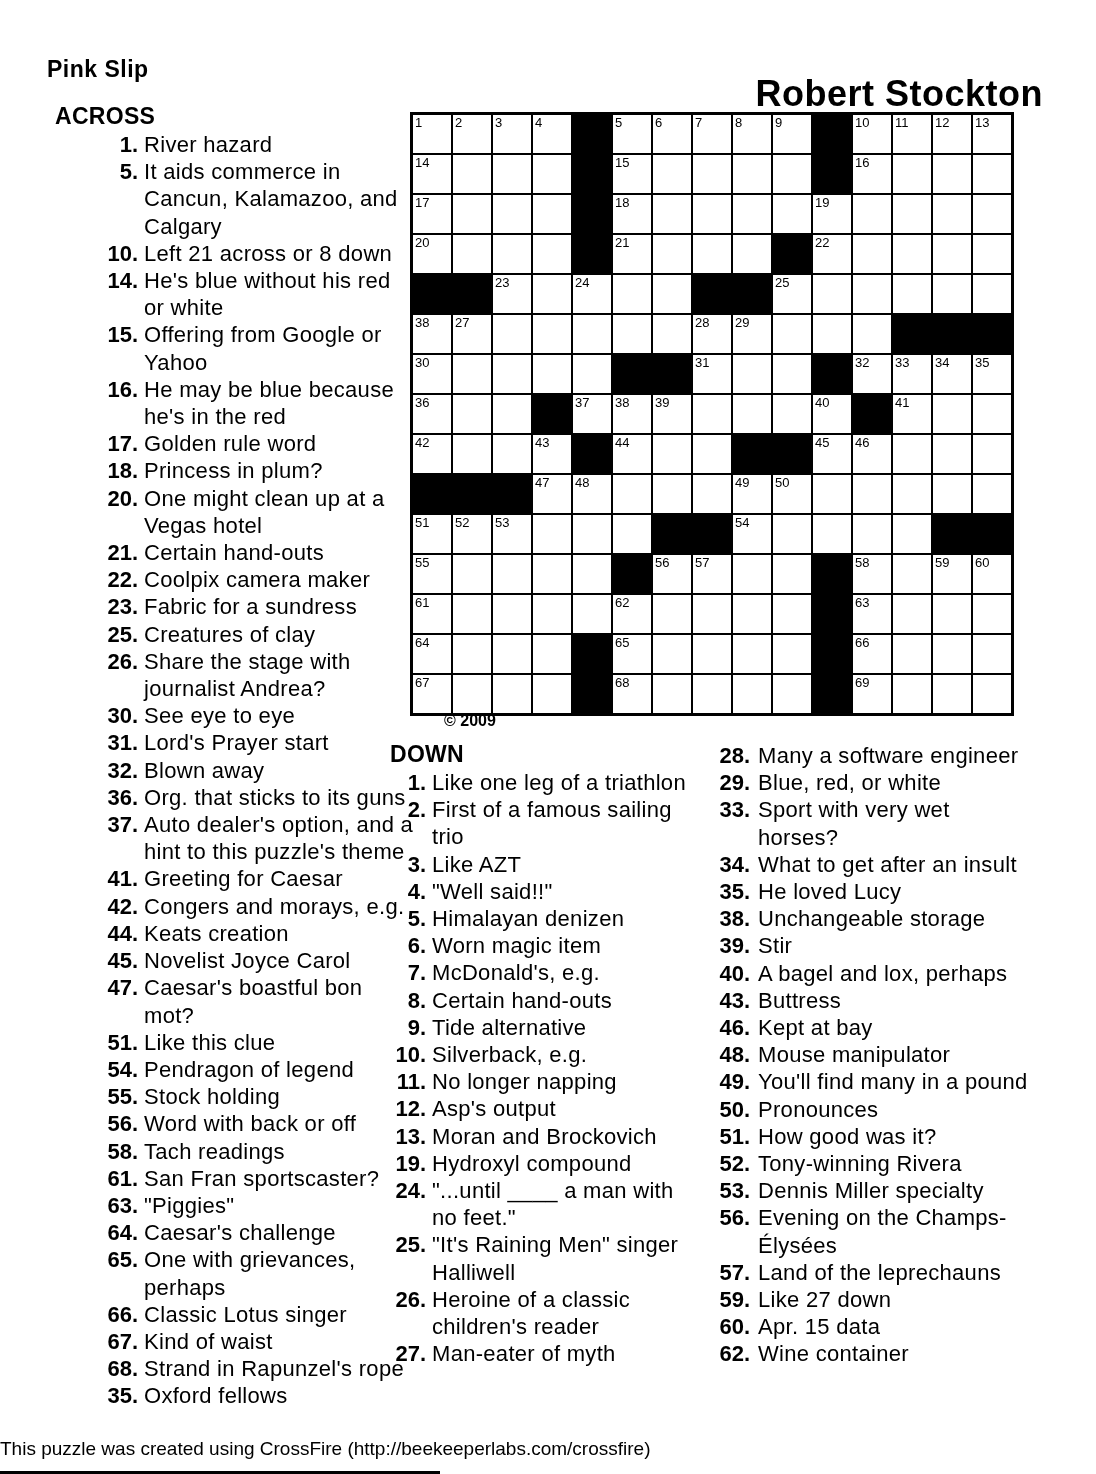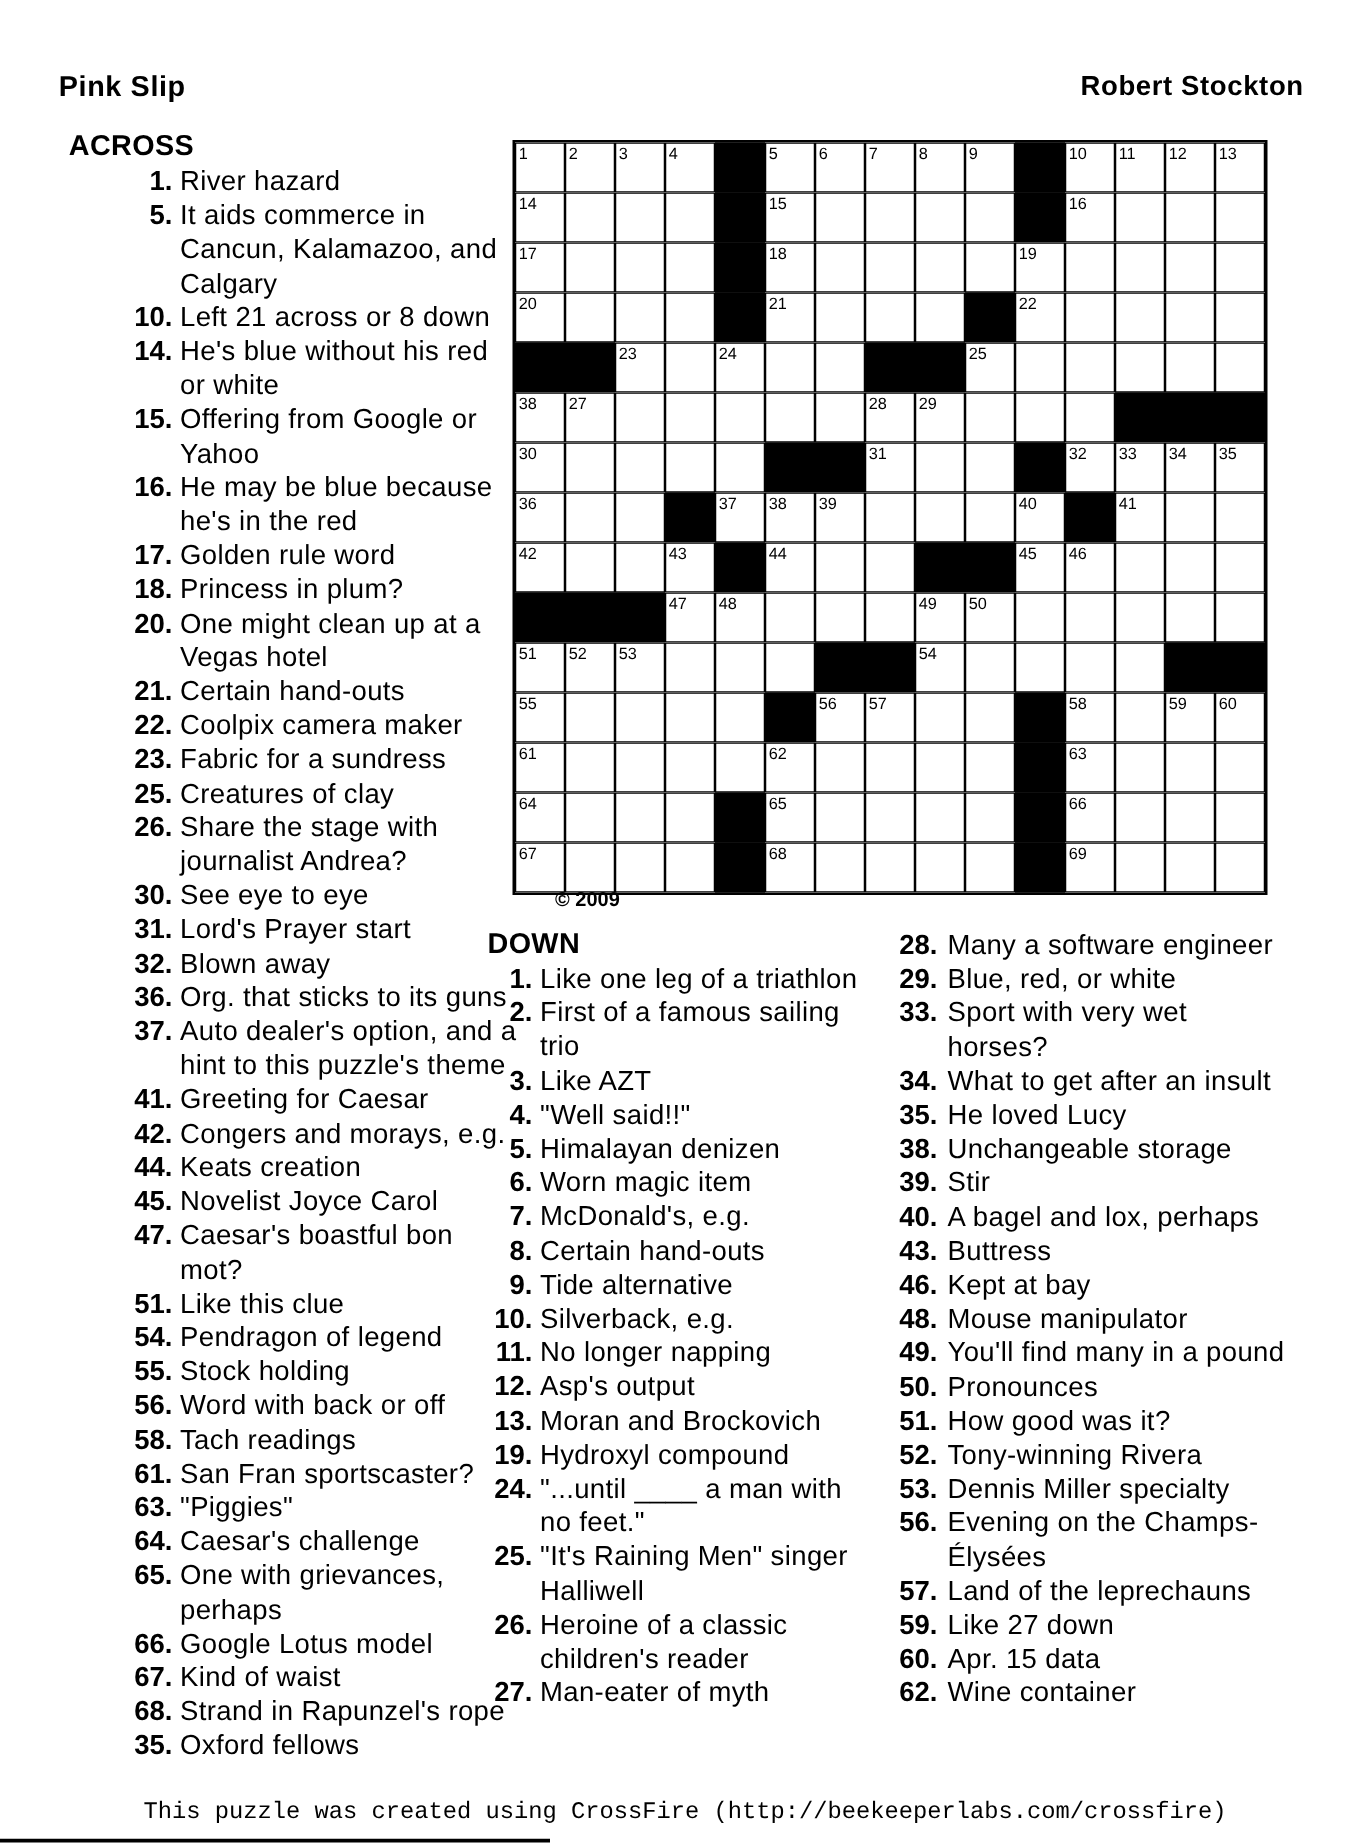--- a/index.html
+++ b/index.html
@@ -7,22 +7,22 @@
     width:1096px; height:1474px; position:relative;
     background:#ffffff; color:#000000;
     font-family:"Liberation Sans", sans-serif;
     overflow:hidden;
   }
   .title {
     position:absolute; left:47px; top:56px;
     font-size:23px; font-weight:700; letter-spacing:0.5px;
   }
   .author {
-    position:absolute; right:53px; top:56px;
-    font-size:22px; font-weight:700; letter-spacing:0.5px;
+    position:absolute; right:53px; top:73px;
+    font-size:36px; font-weight:700; letter-spacing:0.5px;
   }
   .section-head {
     font-size:23px; font-weight:700; letter-spacing:0.3px;
   }
   #across-head { position:absolute; left:55px; top:103px; }
   #down-head   { position:absolute; left:390px; top:741px; }
 
   .clue-list {
     position:absolute;
     font-size:22px; line-height:27.2px; letter-spacing:0.3px;
@@ -55,22 +55,22 @@
   .cellnum {
     position:absolute; top:0px; left:2px;
     font-size:13px; line-height:15px; letter-spacing:0;
   }
   .copyright {
     position:absolute; left:412px; top:712px;
     font-size:16px; font-weight:700;margin-left:32px;
   }
   .footer {
     position:absolute; left:0; top:1438px; width:100%;
-    text-align:center;
-    font-family:Liberation Mono, monospace;
+    text-align:left;
+    font-family:Liberation Sans, sans-serif;
     font-size:19px;
   }
   .bottom-bar {
     position:absolute; left:0; top:1471px;
     width:440px; height:3px; background:#000;
   }
 </style>
 </head>
 <body>
 
@@ -105,21 +105,21 @@
     <div class="clue"><span class="num">47.</span><span>Caesar's boastful bon</span><br><span>mot?</span></div>
     <div class="clue"><span class="num">51.</span><span>Like this clue</span></div>
     <div class="clue"><span class="num">54.</span><span>Pendragon of legend</span></div>
     <div class="clue"><span class="num">55.</span><span>Stock holding</span></div>
     <div class="clue"><span class="num">56.</span><span>Word with back or off</span></div>
     <div class="clue"><span class="num">58.</span><span>Tach readings</span></div>
     <div class="clue"><span class="num">61.</span><span>San Fran sportscaster?</span></div>
     <div class="clue"><span class="num">63.</span><span>"Piggies"</span></div>
     <div class="clue"><span class="num">64.</span><span>Caesar's challenge</span></div>
     <div class="clue"><span class="num">65.</span><span>One with grievances,</span><br><span>perhaps</span></div>
-    <div class="clue"><span class="num">66.</span><span>Google Lotus model</span></div>
+    <div class="clue"><span class="num">66.</span><span>Classic Lotus singer</span></div>
     <div class="clue"><span class="num">67.</span><span>Kind of waist</span></div>
     <div class="clue"><span class="num">68.</span><span>Strand in Rapunzel's rope</span></div>
     <div class="clue"><span class="num">35.</span><span>Oxford fellows</span></div>
   </div>
 
 <div id="grid">
     <div class="cell">
       <span class="cellnum">1</span>
     </div>
     <div class="cell">

